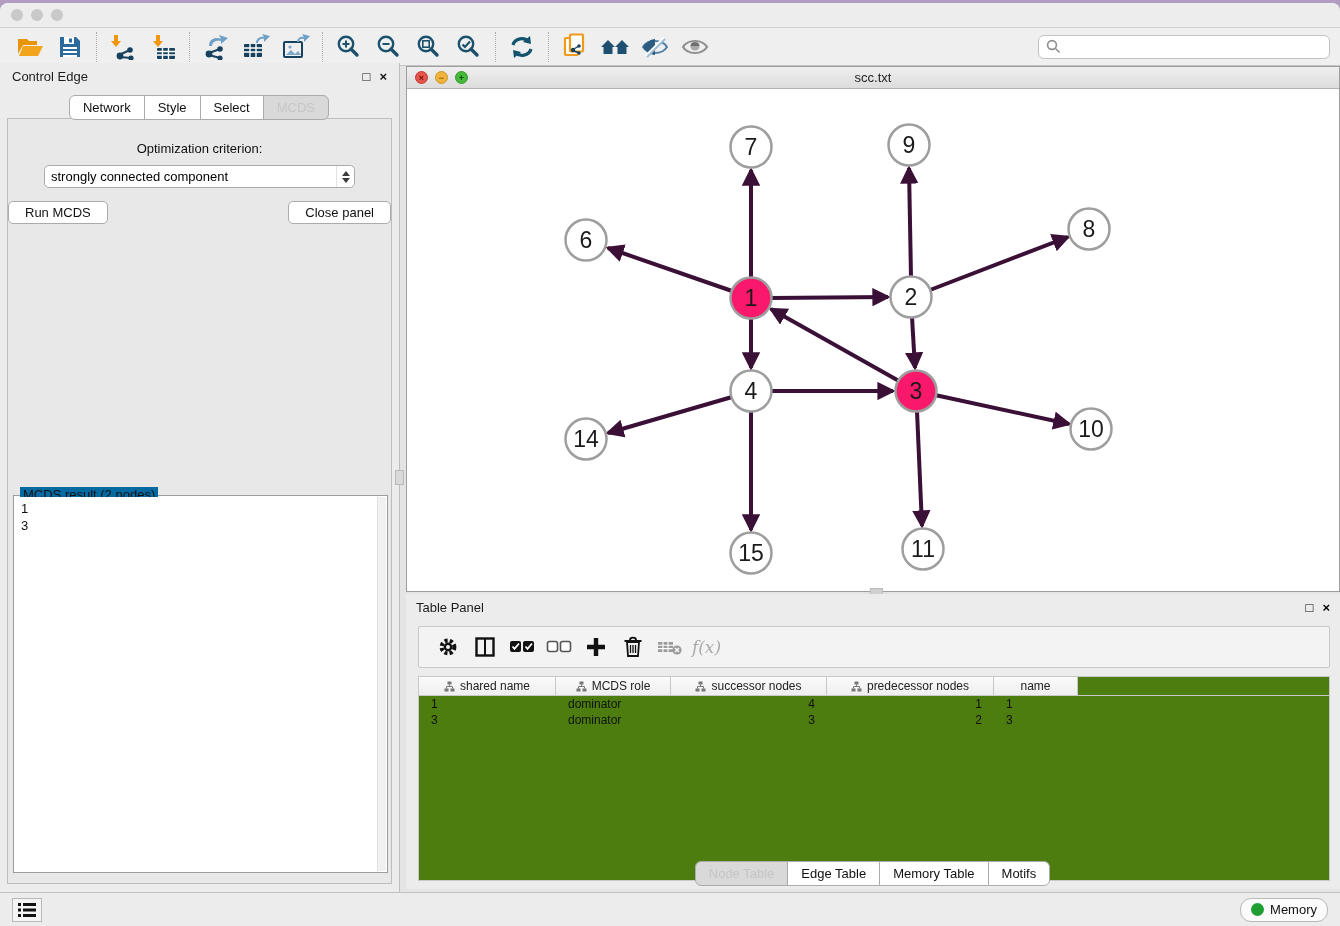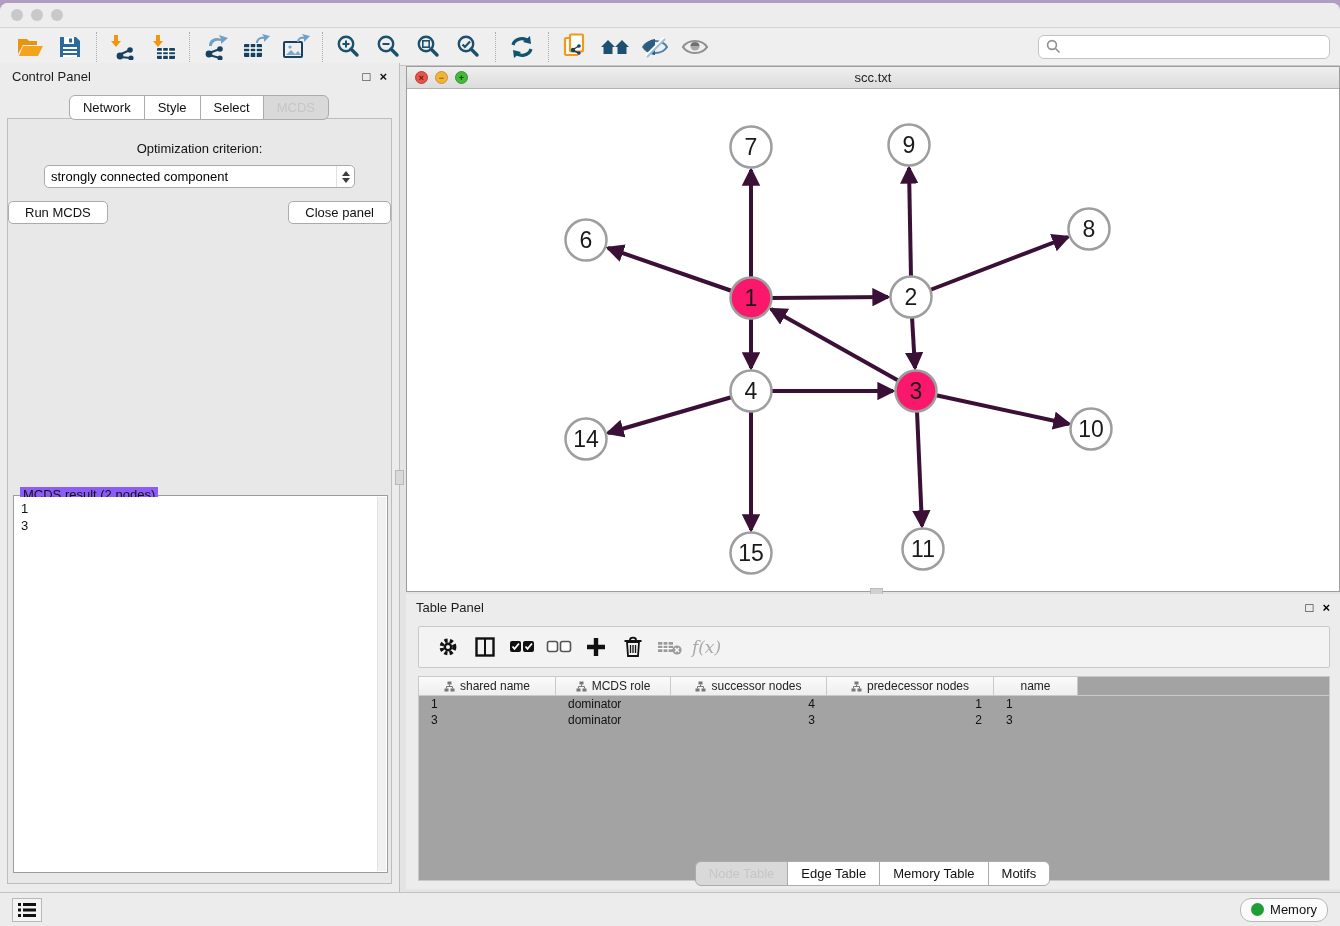--- a/index.html
+++ b/index.html
@@ -44,21 +44,21 @@
   .dropdown .dd-text { padding-left:6px; flex:1; }
   .stepper { width:18px; height:100%; display:flex; flex-direction:column; align-items:center;
              justify-content:center; gap:2px; border-left:1px solid #e2e2e2; }
   .tri-up { width:0; height:0; border-left:4px solid transparent; border-right:4px solid transparent; border-bottom:5px solid #3c3c3c; }
   .tri-dn { width:0; height:0; border-left:4px solid transparent; border-right:4px solid transparent; border-top:5px solid #3c3c3c; }
   .btn-row { display:flex; justify-content:space-between; gap:14px; margin-top:13px; }
   .mac-btn { background:#fff; border:1px solid #ababab; border-radius:5px; font-size:13px;
              padding:3px 16px; color:#111; }
   .result-group { position:absolute; left:5px; right:3px; top:376px; height:378px;
                   border:1px solid #9d9d9d; background:#fff; }
-  .result-legend { position:absolute; top:-9px; left:6px; background:#8b5cf6; font-size:13px;
+  .result-legend { position:absolute; top:-9px; left:6px; background:#0369a1; font-size:13px;
                    padding:0 3px; color:#111; }
   .result-text { position:absolute; inset:1px 10px 1px 1px; background:#fff; font-size:13px;
                  line-height:17px; padding:3px 6px; color:#111; white-space:pre; }
   .result-scroll { position:absolute; top:1px; bottom:1px; right:1px; width:9px; background:#f1f1f1;
                    border-left:1px solid #e0e0e0; }
 
   
   .net-window { position:absolute; top:63px; left:406px; width:934px; height:526px;
                 border:1px solid #9d9d9d; background:#fff; }
   .net-titlebar { height:22px; background:linear-gradient(#efefef,#dcdcdc); border-bottom:1px solid #b2b2b2;
@@ -76,21 +76,21 @@
   .h-grip { position:absolute; left:463px; bottom:-4px; width:13px; height:7px; background:#d0d0d0; border:1px solid #bcbcbc; }
   .v-grip { position:absolute; top:467px; left:395px; width:9px; height:15px; background:#d9d9d9; border:1px solid #b9b9b9; }
 
   
   .table-panel { position:absolute; top:591px; left:406px; width:934px; height:295px; background:#ececec; }
   .tp-head { height:26px; display:flex; align-items:center; padding:0 10px; }
   .tp-toolbar { position:absolute; top:32px; left:12px; right:10px; height:42px; background:#f3f3f3;
                 border:1px solid #c9c9c9; border-radius:2px; display:flex; align-items:center; padding:0 10px; }
   .tp-btn { width:37px; height:34px; display:flex; align-items:center; justify-content:center; background:none; border:none; }
   .fx { font-family:"DejaVu Serif", serif; font-style:italic; font-size:17px; color:#a9a9a9; }
-  .dtable { position:absolute; top:82px; left:12px; right:10px; height:205px; background:#a3a3a3;
+  .dtable { position:absolute; top:82px; left:12px; right:10px; height:205px; background:#4d7c0f;
             border:1px solid #c9c9c9; overflow:hidden; }
   .dt-header { display:flex; height:19px; border-bottom:1px solid #c9c9c9; font-size:12px; color:#222; }
   .dt-hcell { background:linear-gradient(#fbfbfb,#eeeeee); border-right:1px solid #c9c9c9; display:flex;
               align-items:center; justify-content:center; gap:5px; }
   .dt-row { display:flex; height:16px; font-size:12px; color:#111; align-items:center; }
   .dt-cell { overflow:hidden; white-space:nowrap; }
   .c0 { width:137px; } .c1 { width:115px; } .c2 { width:156px; } .c3 { width:167px; } .c4 { width:84px; }
   .al { padding-left:12px; text-align:left; } .ar { padding-right:12px; text-align:right; }
   .tp-tabs { position:absolute; bottom:3px; left:0; right:0; display:flex; justify-content:center; }
 
@@ -262,21 +262,21 @@
     <div class="searchbox">
       <svg width="15" height="15" viewBox="0 0 15 15">
           <circle cx="6" cy="6" r="4.4" fill="none" stroke="#8e8e8e" stroke-width="1.6"></circle>
           <path d="M9.5 9.5 L13.5 13.5" stroke="#8e8e8e" stroke-width="1.6"></path>
         </svg>
     </div>
   </div>
 
   <div class="control-panel">
     <div class="panel-head">
-      <span class="panel-title">Control Panel</span>
+      <span class="panel-title">Control Edge</span>
       <span class="win-icons">
         <span>□</span>
         <span>×</span>
       </span>
     </div>
     <div class="seg">
       <button class="tab">Network</button>
       <button class="tab">Style</button>
       <button class="tab">Select</button>
       <button class="tab active">MCDS</button>

